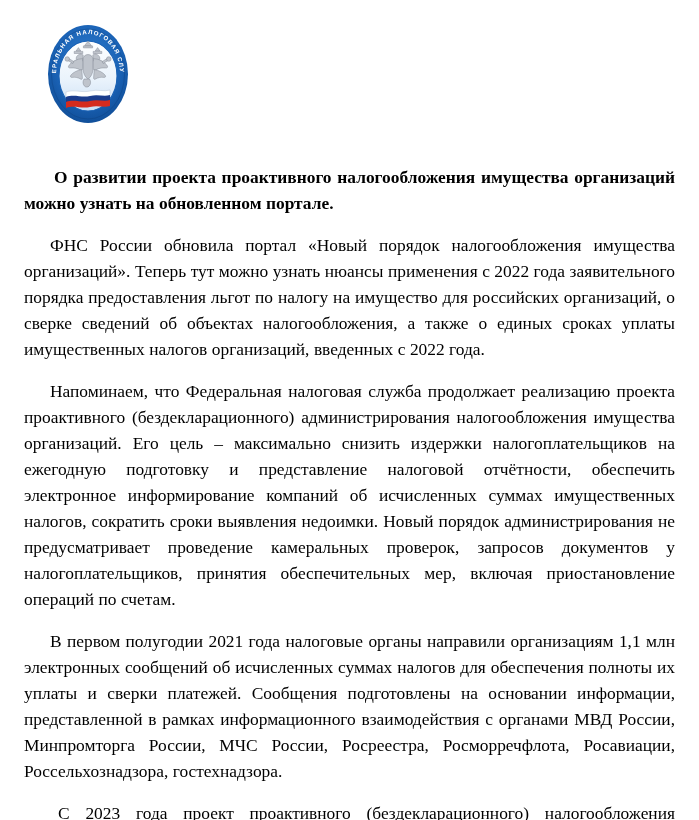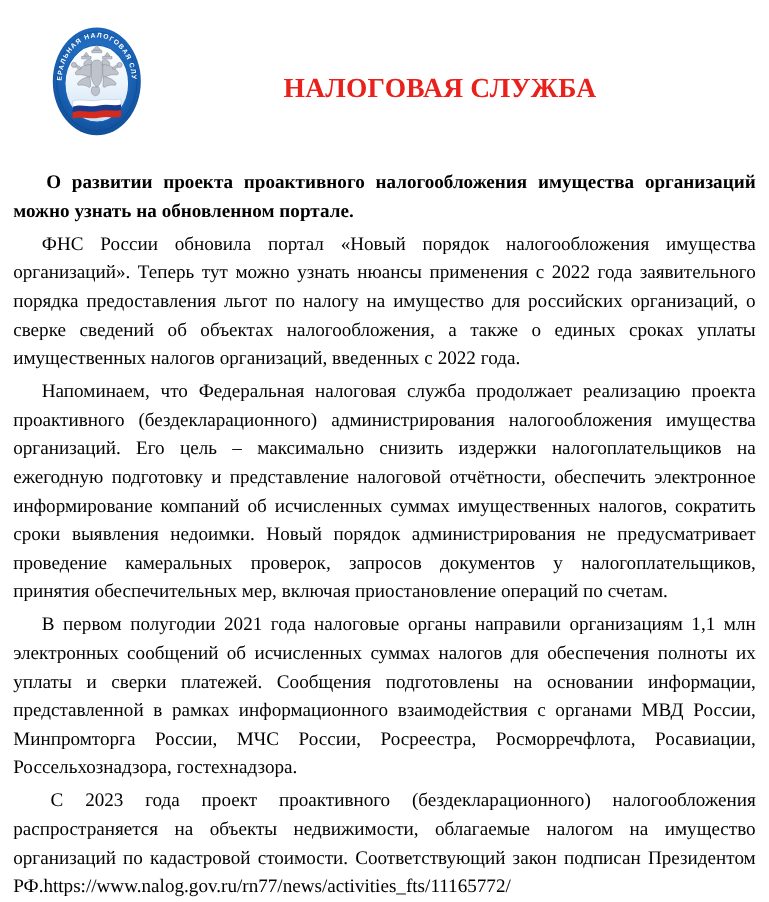--- a/index.html
+++ b/index.html
@@ -54,21 +54,21 @@
 
   
   .doc-body {
     position: absolute;
     left: 8px;
     top: 148px;
     width: 683px;
   }
 
   .para {
-    margin: 4px;
+    margin: 16px;
     font-size: 17.4px;
     line-height: 26px;
     text-align: justify;
     text-indent: 26px;
     hyphens: none;
     word-spacing: 0.1px;
   }
   .para.lead {
     font-weight: bold;
     text-indent: 30px;
@@ -145,21 +145,20 @@
 
         <g>
           <path d="M26,74 c8,-3 16,1 24,-1 c8,-2 14,1 20,-1 l0,6 c-6,2 -12,-1 -20,1 c-8,2 -16,-2 -24,1 z" fill="#FFFFFF" stroke="#B9C5D6" stroke-width="0.5"></path>
           <path d="M26,79 c8,-3 16,1 24,-1 c8,-2 14,1 20,-1 l0,6 c-6,2 -12,-1 -20,1 c-8,2 -16,-2 -24,1 z" fill="#1A3C8C"></path>
           <path d="M26,84 c8,-3 16,1 24,-1 c8,-2 14,1 20,-1 l0,6 c-6,2 -12,-1 -20,1 c-8,2 -16,-2 -24,1 z" fill="#D52B1E"></path>
         </g>
       </svg>
     </div>
 
     <div class="header-title">
-      <span class="tline">НАЛОГОВАЯ СЛУЖБА</span>
     </div>
 
   </div>
 
   <div class="doc-body">
 
     <p class="para lead nostretch">О развитии проекта проактивного налогообложения имущества организаций можно узнать на обновленном портале.</p>
 
     <p class="para nostretch">ФНС России обновила портал «Новый порядок налогообложения имущества организаций». Теперь тут можно узнать нюансы применения с 2022 года заявительного порядка предоставления льгот по налогу на имущество для российских организаций, о сверке сведений об объектах налогообложения, а также о единых сроках уплаты имущественных налогов организаций, введенных с 2022 года.</p>
 

